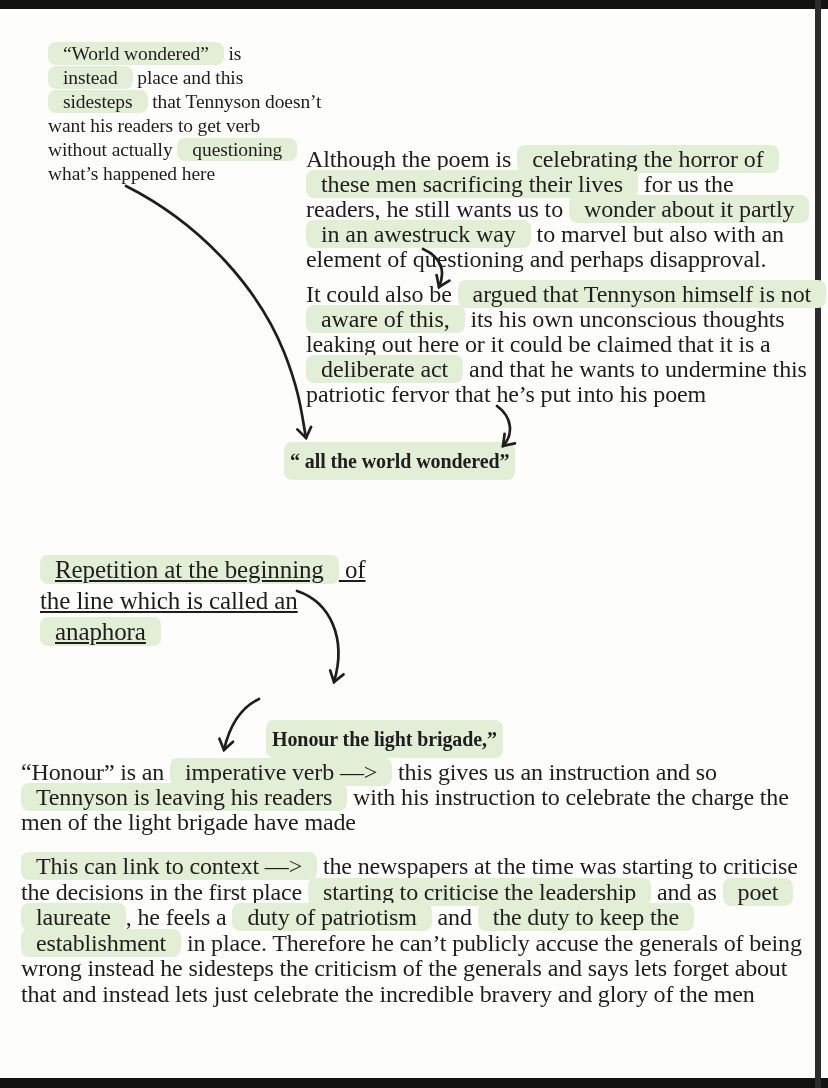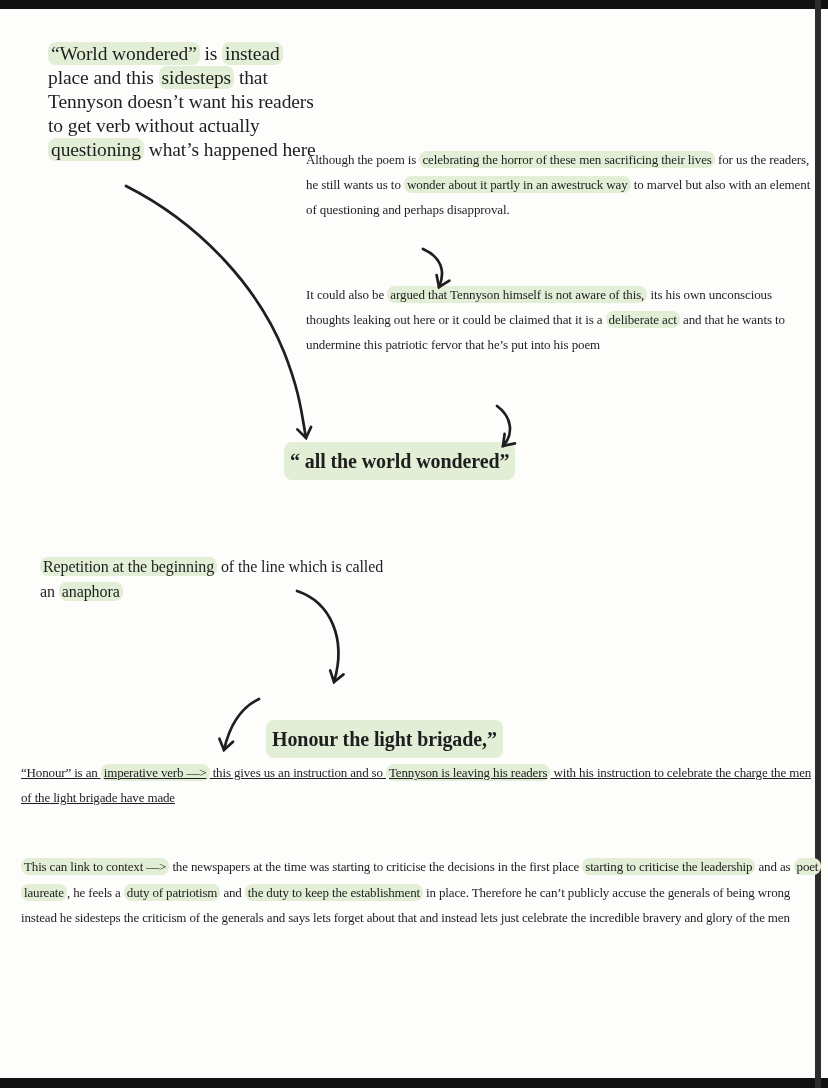--- a/index.html
+++ b/index.html
@@ -15,33 +15,33 @@
     overflow:hidden;
     font-family:"Liberation Serif","DejaVu Serif",serif;
     color:var(--ink);
   }
   .bar{position:absolute;left:0;width:828px;background:var(--frame);}
   .bar.top{top:0;height:9px;}
   .bar.bottom{top:1078px;height:10px;}
   .vline{position:absolute;top:0;left:815px;width:6px;height:1088px;background:#2c2c2c;}
   .note,.para,.quote{position:absolute;letter-spacing:-0.1px;}
   .note{font-size:19.5px;line-height:24px;}
-  .para{font-size:13px;line-height:25px;}
+  .para{font-size:24px;line-height:25px;}
   .n1{left:48px;top:42px;width:274px;}
   .p1{left:306px;top:147px;width:506px;}
   .p2{left:306px;top:282px;width:506px;}
   .q1{left:284px;top:450px;font-size:20px;font-weight:bold;}
-  .n2{left:40px;top:554px;width:348px;font-size:16px;line-height:25px;}
+  .n2{left:40px;top:554px;width:348px;font-size:25px;line-height:31px;text-decoration:underline;}
   .q2{left:266px;top:697px;font-size:20px;font-weight:bold;line-height:28px;}
-  .p3{left:21px;top:760px;width:798px;letter-spacing:-0.15px;text-decoration:underline;}
+  .p3{left:21px;top:760px;width:798px;letter-spacing:-0.15px;}
   .p4{left:21px;top:854px;width:800px;line-height:25.5px;letter-spacing:-0.15px;}
   .hl{
     background:var(--hl);
     border-radius:8px;
-    padding:1px 3px;
+    padding:1px 15px;
     box-decoration-break:clone;
     -webkit-box-decoration-break:clone;
   }
   .quote .hl{padding:8px 6px;}
   .arrows{position:absolute;left:0;top:0;pointer-events:none;}
   .arrows path{fill:none;stroke:var(--ink);stroke-width:2.7;stroke-linecap:round;}
 </style>
 </head>
 <body>
 

